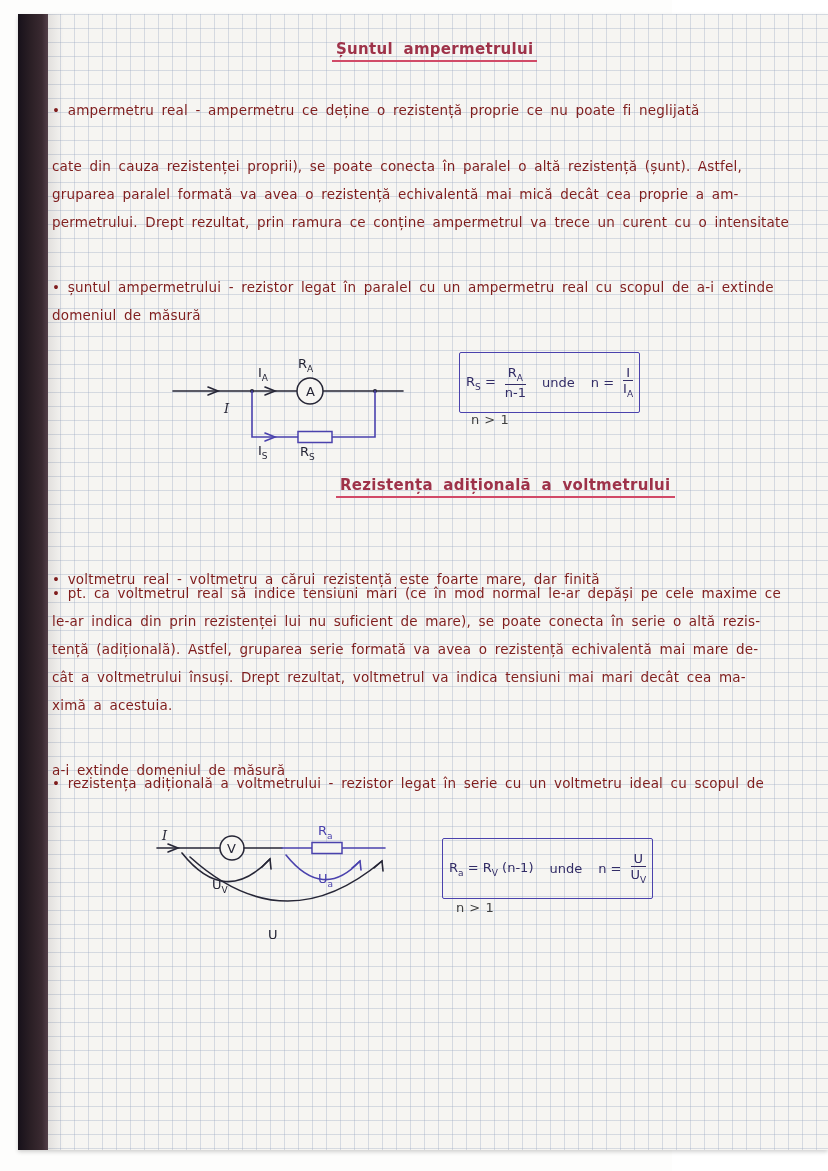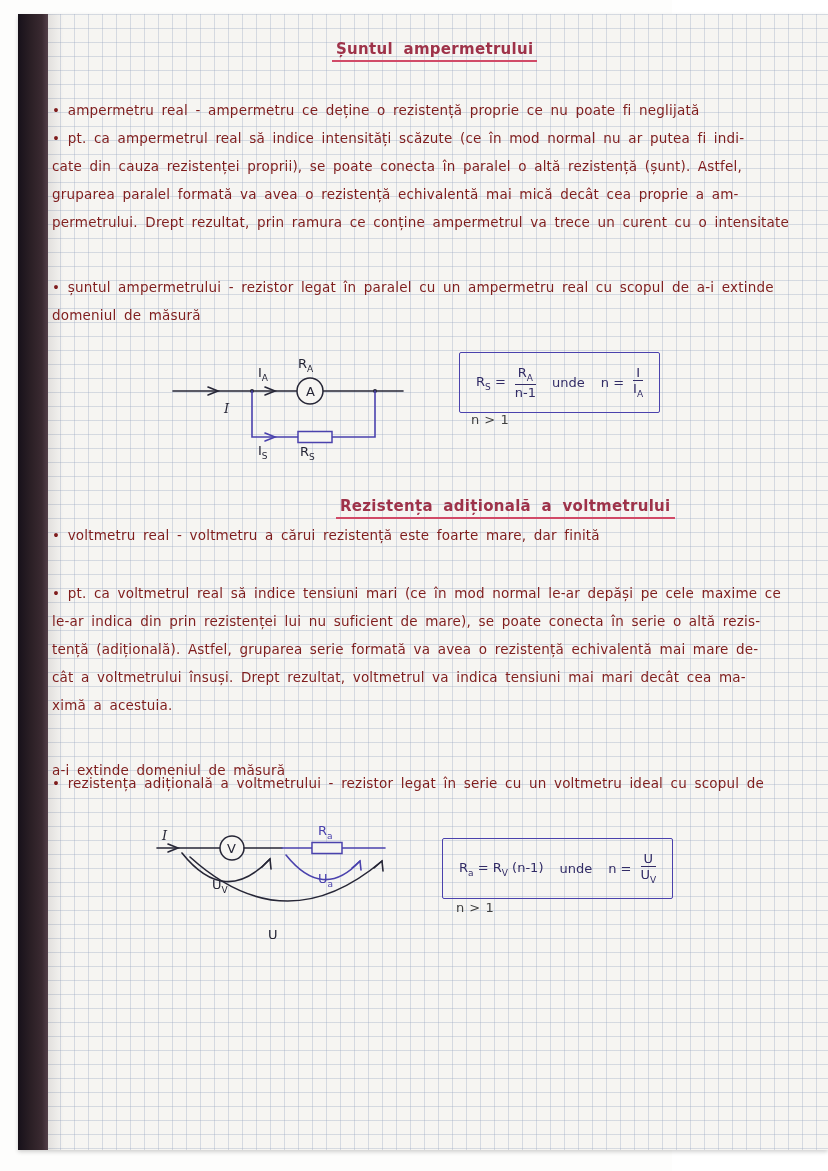--- a/index.html
+++ b/index.html
@@ -32,21 +32,21 @@
     border-bottom:2px solid #d14a67;padding:0 4px 2px;
   }
 
   .hand{
     position:absolute;left:52px;color:#7f1d1d;font-size:13.5px;
     letter-spacing:0.2px;word-spacing:3px;white-space:nowrap;
   }
 
   .fbox{
     position:absolute;display:flex;align-items:center;gap:9px;
-    padding:4px 16px;border:1.7px solid #4a42ad;border-radius:2px;
+    padding:4px 6px;border:1.7px solid #4a42ad;border-radius:2px;
     color:#322c66;font-size:13px;white-space:nowrap;
   }
   .fbox .unde{margin:18px 7px;}
   .cond{position:absolute;color:#404040;font-size:13px;letter-spacing:0.5px;}
   sub{font-size:9px;}
 
   .frac{display:inline-flex;flex-direction:column;align-items:center;vertical-align:middle;line-height:1.05;}
   .frac .num{border-bottom:1.4px solid currentColor;padding:0 3px 1px;}
   .frac .den{padding-top:1px;}
 
@@ -63,21 +63,20 @@
 </head>
 <body>
 
 <div class="scan">
   <div class="paper"></div>
   <div class="strip"></div>
 
   <div class="title" style="left:332px;top:40px">Șuntul ampermetrului</div>
 
   <div class="hand" style="top:102px">• ampermetru real - ampermetru ce deține o rezistență proprie ce nu poate fi neglijată</div>
-  <div class="hand" style="top:130px">• pt. ca ampermetrul real să indice intensități scăzute (ce în mod normal nu ar putea fi indi-</div>
   <div class="hand" style="top:158px">cate din cauza rezistenței proprii), se poate conecta în paralel o altă rezistență (șunt). Astfel,</div>
   <div class="hand" style="top:186px">gruparea paralel formată va avea o rezistență echivalentă mai mică decât cea proprie a am-</div>
   <div class="hand" style="top:214px">permetrului. Drept rezultat, prin ramura ce conține ampermetrul va trece un curent cu o intensitate</div>
   <div class="hand" style="top:279px">• șuntul ampermetrului - rezistor legat în paralel cu un ampermetru real cu scopul de a-i extinde</div>
   <div class="hand" style="top:307px">domeniul de măsură</div>
 
   <svg class="diagram" style="left:140px;top:350px" width="300" height="118" viewBox="0 0 300 118">
     <line class="ink" x1="33" y1="41" x2="263" y2="41"></line>
     <path class="ink" d="M68,37 L78,41 L68,45"></path>
     <text class="serif" x="84" y="63">I</text>
@@ -103,23 +102,23 @@
     </span>
     <span class="unde">unde</span>
     <span><span>n</span> <span>=</span></span>
     <span class="frac">
       <span class="num">I</span>
       <span class="den"><span>I</span><sub>A</sub></span>
     </span>
   </div>
   <div class="cond" style="left:471px;top:412px">n &gt; 1</div>
 
-  <div class="title" style="left:336px;top:497px">Rezistența adițională a voltmetrului</div>
+  <div class="title" style="left:336px;top:476px">Rezistența adițională a voltmetrului</div>
 
-  <div class="hand" style="top:527px">• voltmetru real - voltmetru a cărui rezistență este foarte mare, dar finită</div>
+  <div class="hand" style="top:571px">• voltmetru real - voltmetru a cărui rezistență este foarte mare, dar finită</div>
   <div class="hand" style="top:585px">• pt. ca voltmetrul real să indice tensiuni mari (ce în mod normal le-ar depăși pe cele maxime ce</div>
   <div class="hand" style="top:613px">le-ar indica din prin rezistenței lui nu suficient de mare), se poate conecta în serie o altă rezis-</div>
   <div class="hand" style="top:641px">tență (adițională). Astfel, gruparea serie formată va avea o rezistență echivalentă mai mare de-</div>
   <div class="hand" style="top:669px">cât a voltmetrului însuși. Drept rezultat, voltmetrul va indica tensiuni mai mari decât cea ma-</div>
   <div class="hand" style="top:697px">ximă a acestuia.</div>
   <div class="hand" style="top:775px">• rezistența adițională a voltmetrului - rezistor legat în serie cu un voltmetru ideal cu scopul de</div>
   <div class="hand" style="top:762px">a-i extinde domeniul de măsură</div>
 
   <svg class="diagram" style="left:120px;top:815px" width="290" height="145" viewBox="0 0 290 145">
     <text class="serif" x="42" y="25">I</text>

